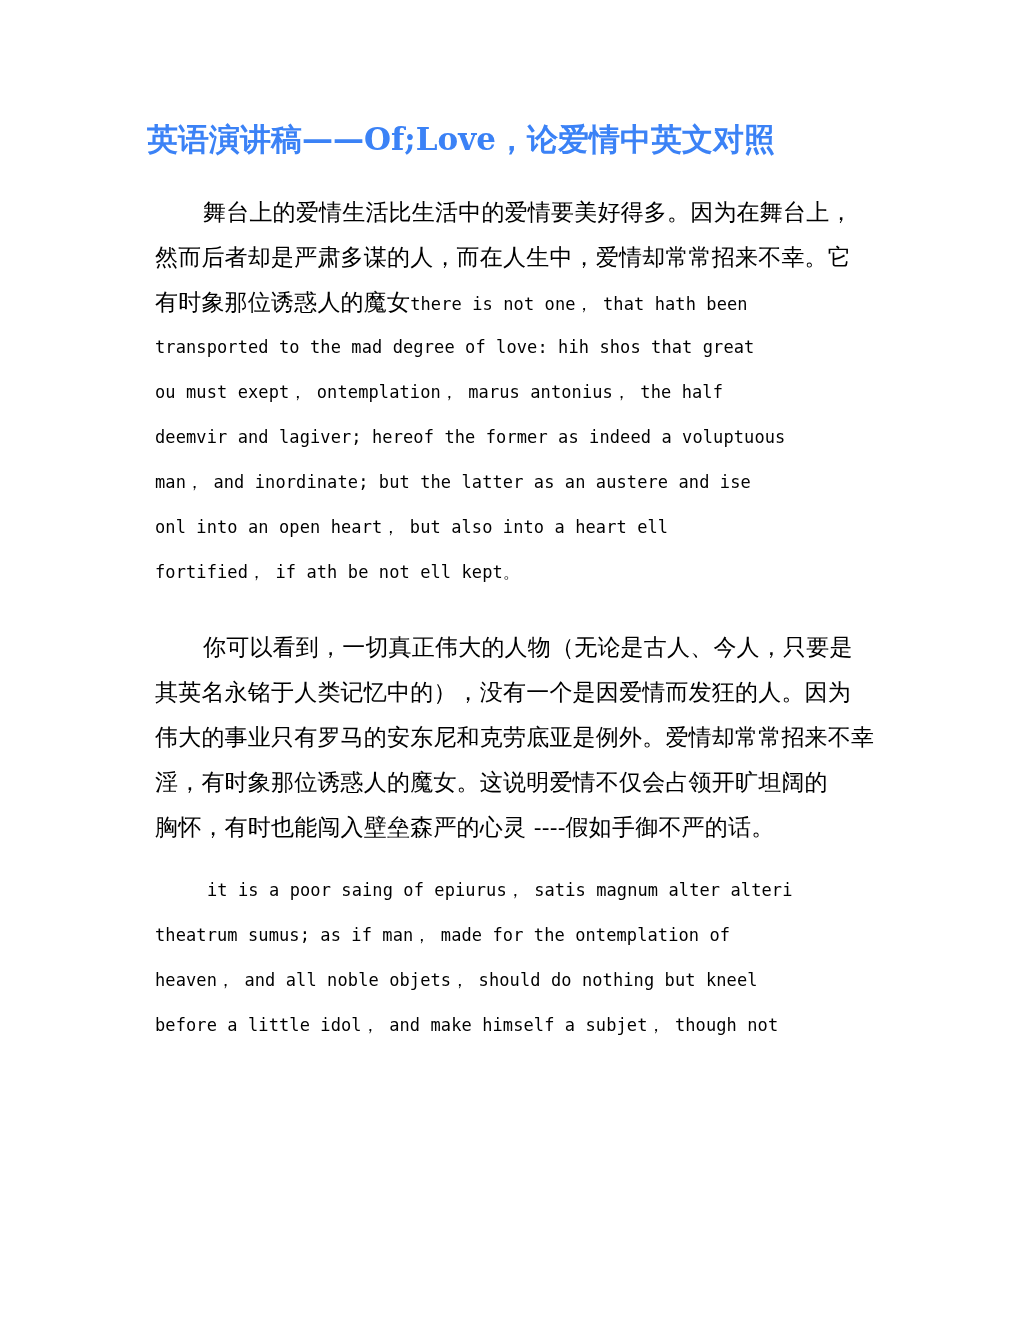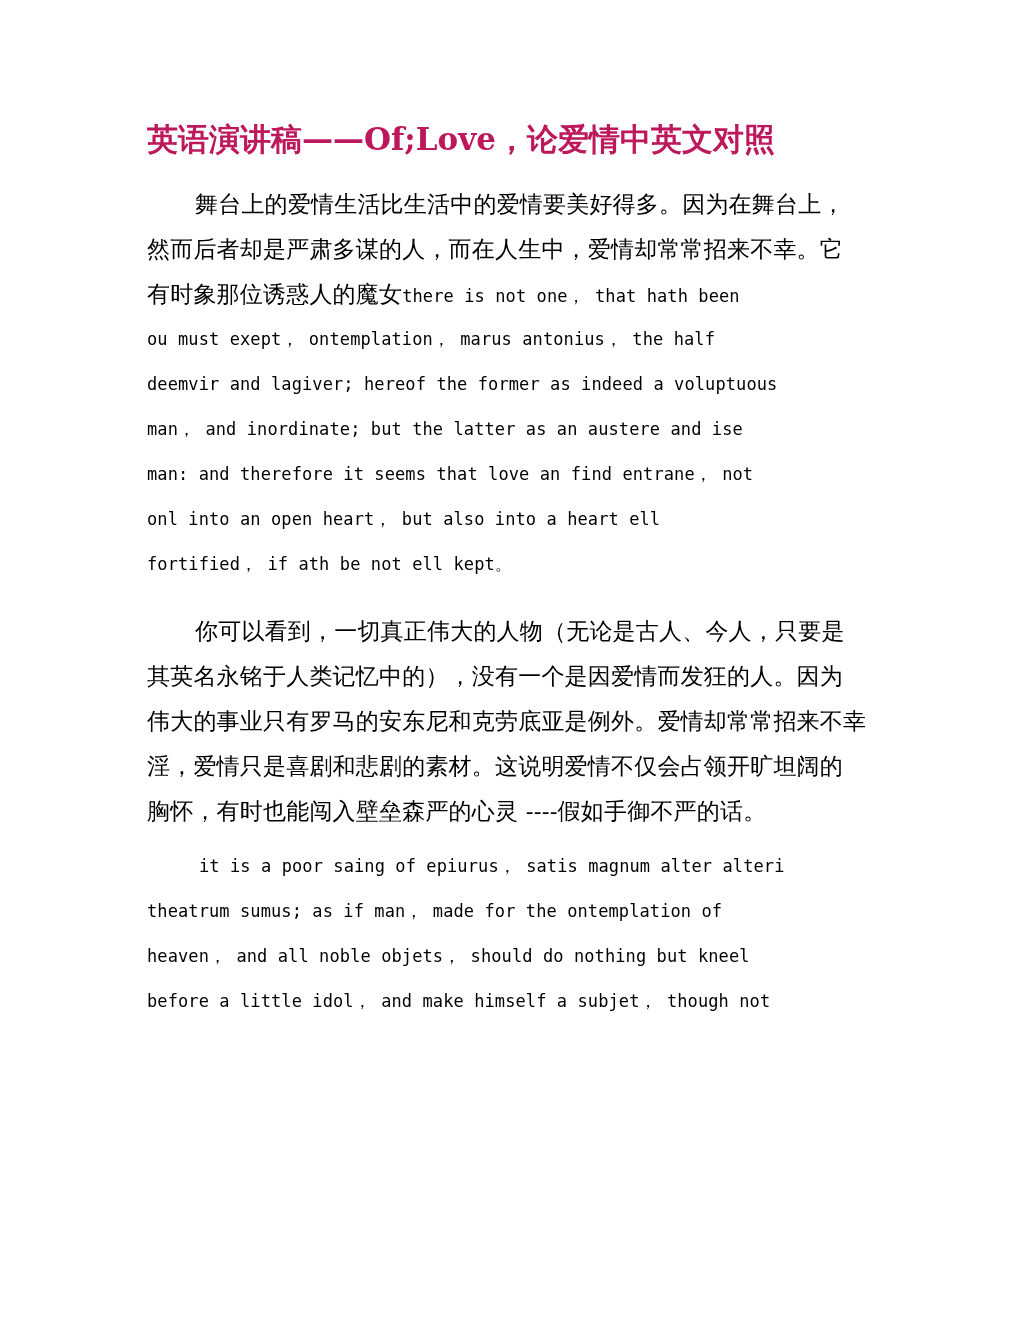--- a/index.html
+++ b/index.html
@@ -26,35 +26,35 @@
 
   .content {
     position: absolute;
     left: 147px;
     top: 0;
     width: 726px;
   }
 
   
   .doc-title {
-    color: #be185d;
+    color: #3b82f6;
     font-family: "DejaVu Serif", "Liberation Serif", serif;
     font-weight: bold;
     font-size: 31px;
     line-height: 42px;
     margin: 0;
     padding-top: 118px;
     padding-bottom: 0;
     white-space: nowrap;
     letter-spacing: 0px;
   }
 
   
   .para {
-    margin: 0;
+    margin: 8px;
     padding: 0;
   }
   .para-cn {
     padding-top: 22px;
   }
   .para-en {
     padding-top: 10px;
   }
 
   
@@ -96,32 +96,32 @@
 <div class="page">
   <div class="content">
 
     <h1 class="doc-title">英语演讲稿——Of;Love，论爱情中英文对照</h1>
 
     <div id="body-text">
         <div class="para para-cn">
           <div class="line"><span class="cn indent-cn">舞台上的爱情生活比生活中的爱情要美好得多。因为在舞台上，</span></div>
           <div class="line"><span class="cn">然而后者却是严肃多谋的人，而在人生中，爱情却常常招来不幸。它</span></div>
           <div class="line"><span class="cn">有时象那位诱惑人的魔女</span><span class="en">there is not one， that hath been</span></div>
+          <div class="line"><span class="en">transported to the mad degree of love: hih shos that great</span></div>
           <div class="line"><span class="en">ou must exept， ontemplation， marus antonius， the half</span></div>
           <div class="line"><span class="en">deemvir and lagiver; hereof the former as indeed a voluptuous</span></div>
           <div class="line"><span class="en">man， and inordinate; but the latter as an austere and ise</span></div>
-          <div class="line"><span class="en">man: and therefore it seems that love an find entrane， not</span></div>
           <div class="line"><span class="en">onl into an open heart， but also into a heart ell</span></div>
           <div class="line"><span class="en">fortified， if ath be not ell kept。</span></div>
         </div>
         <div class="para para-cn">
           <div class="line"><span class="cn indent-cn">你可以看到，一切真正伟大的人物（无论是古人、今人，只要是</span></div>
           <div class="line"><span class="cn">其英名永铭于人类记忆中的），没有一个是因爱情而发狂的人。因为</span></div>
           <div class="line"><span class="cn">伟大的事业只有罗马的安东尼和克劳底亚是例外。爱情却常常招来不幸</span></div>
-          <div class="line"><span class="cn">淫，爱情只是喜剧和悲剧的素材。这说明爱情不仅会占领开旷坦阔的</span></div>
+          <div class="line"><span class="cn">淫，有时象那位诱惑人的魔女。这说明爱情不仅会占领开旷坦阔的</span></div>
           <div class="line"><span class="cn">胸怀，有时也能闯入壁垒森严的心灵 ----假如手御不严的话。</span></div>
         </div>
         <div class="para para-en">
           <div class="line"><span class="en indent-en">it is a poor saing of epiurus， satis magnum alter alteri</span></div>
           <div class="line"><span class="en">theatrum sumus; as if man， made for the ontemplation of</span></div>
           <div class="line"><span class="en">heaven， and all noble objets， should do nothing but kneel</span></div>
           <div class="line"><span class="en">before a little idol， and make himself a subjet， though not</span></div>
         </div>
       </div>
 

